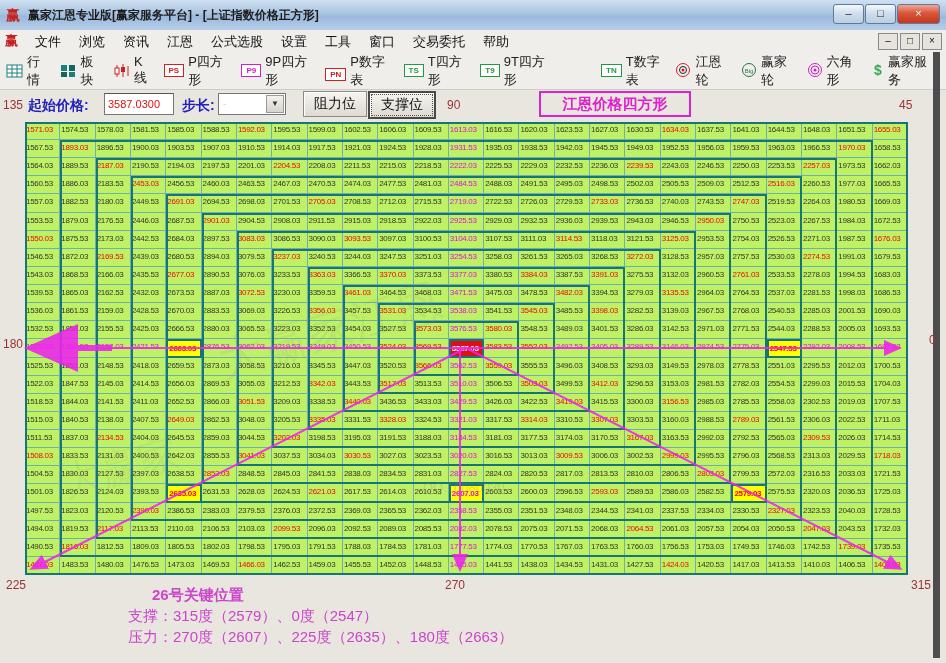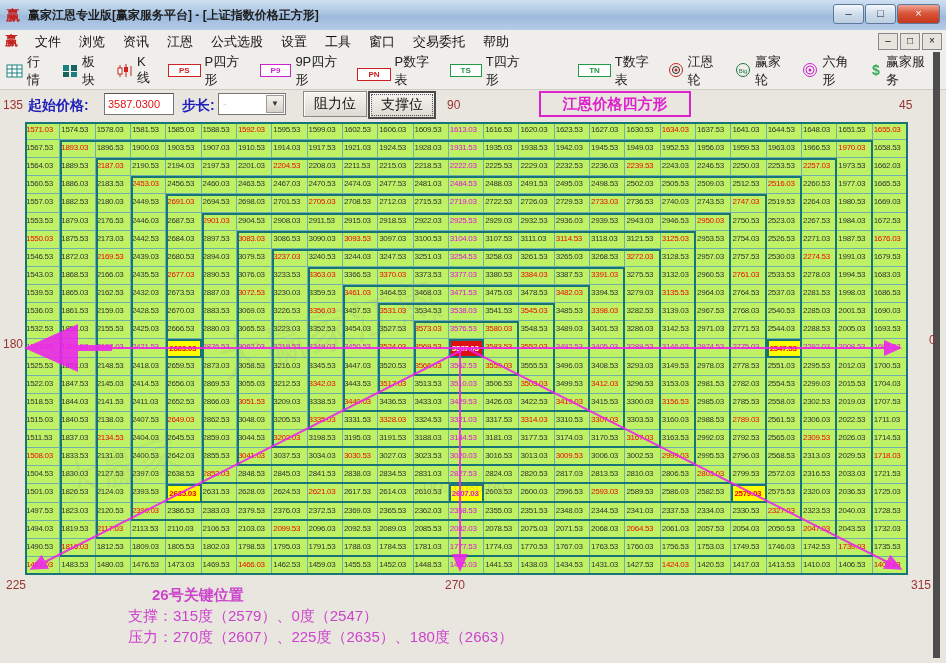--- a/index.html
+++ b/index.html
@@ -25,21 +25,21 @@
   .menu-item{font-size:13px;color:#111;padding:2px 9px;}
   .mdibtns{position:absolute;right:4px;top:33px;display:flex;}
   .mbtn{width:18px;height:15px;border:1px solid #8a8a8a;background:#e7e4de;margin-left:2px;
     font-size:10px;line-height:13px;text-align:center;color:#111;}
   
   #toolbar{left:0;top:52px;width:946px;height:38px;background:#f0eeea;
     border-bottom:1px solid #cfccc4;display:flex;align-items:center;padding-left:6px;box-sizing:border-box;}
   .tool{display:flex;align-items:center;margin-right:11px;}
   .tool .ticon{margin-right:4px;display:flex;align-items:center;}
   .tool .tlabel{font-size:13px;color:#222;}
-  .badge{font-size:8px;font-weight:bold;padding:1px 10px;border:1px solid;background:#fff;line-height:9px;text-align:right;}
+  .badge{font-size:8px;font-weight:bold;padding:1px 4px;border:1px solid;background:#fff;line-height:9px;text-align:right;}
   
   #controlbar{left:0;top:90px;width:946px;height:32px;}
   .deg{font-size:12px;color:#993333;}
   #lbl-start{left:28px;top:7px;font-size:14px;font-weight:bold;color:#2222bb;}
   #inp-start{left:104px;top:3px;width:62px;height:18px;border:1px solid #777;
     border-top-color:#555;background:#fff;font-size:11px;color:#dd1111;padding:1px 3px;}
   #lbl-step{left:182px;top:7px;font-size:14px;font-weight:bold;color:#2222bb;}
   #step-box{left:218px;top:3px;width:66px;height:20px;border:1px solid #777;background:#fff;}
   #step-arrow{position:absolute;right:1px;top:1px;width:16px;height:16px;
     background:linear-gradient(#f4f2ee,#d8d4cc);border:1px solid #999;
@@ -147,20 +147,26 @@
       <span class="ticon">
         <span class="badge" style="color: rgb(204, 34, 34); border-color: rgb(204, 34, 34); margin-top: 8px;">PN</span>
       </span>
       <span class="tlabel">P数字表</span>
     </div>
     <div class="tool">
       <span class="ticon">
         <span class="badge" style="color: rgb(34, 153, 68); border-color: rgb(34, 153, 68);">TS</span>
       </span>
       <span class="tlabel">T四方形</span>
+    </div>
+    <div class="tool">
+      <span class="ticon">
+        <span class="badge" style="color: rgb(34, 153, 68); border-color: rgb(34, 153, 68);">T9</span>
+      </span>
+      <span class="tlabel">9T四方形</span>
     </div>
     <div class="tool">
       <span class="ticon">
         <span class="badge" style="color: rgb(34, 153, 68); border-color: rgb(34, 153, 68); margin-left: 38px;">TN</span>
       </span>
       <span class="tlabel">T数字表</span>
     </div>
     <div class="tool">
       <span class="ticon">
         <svg width="16" height="15">

